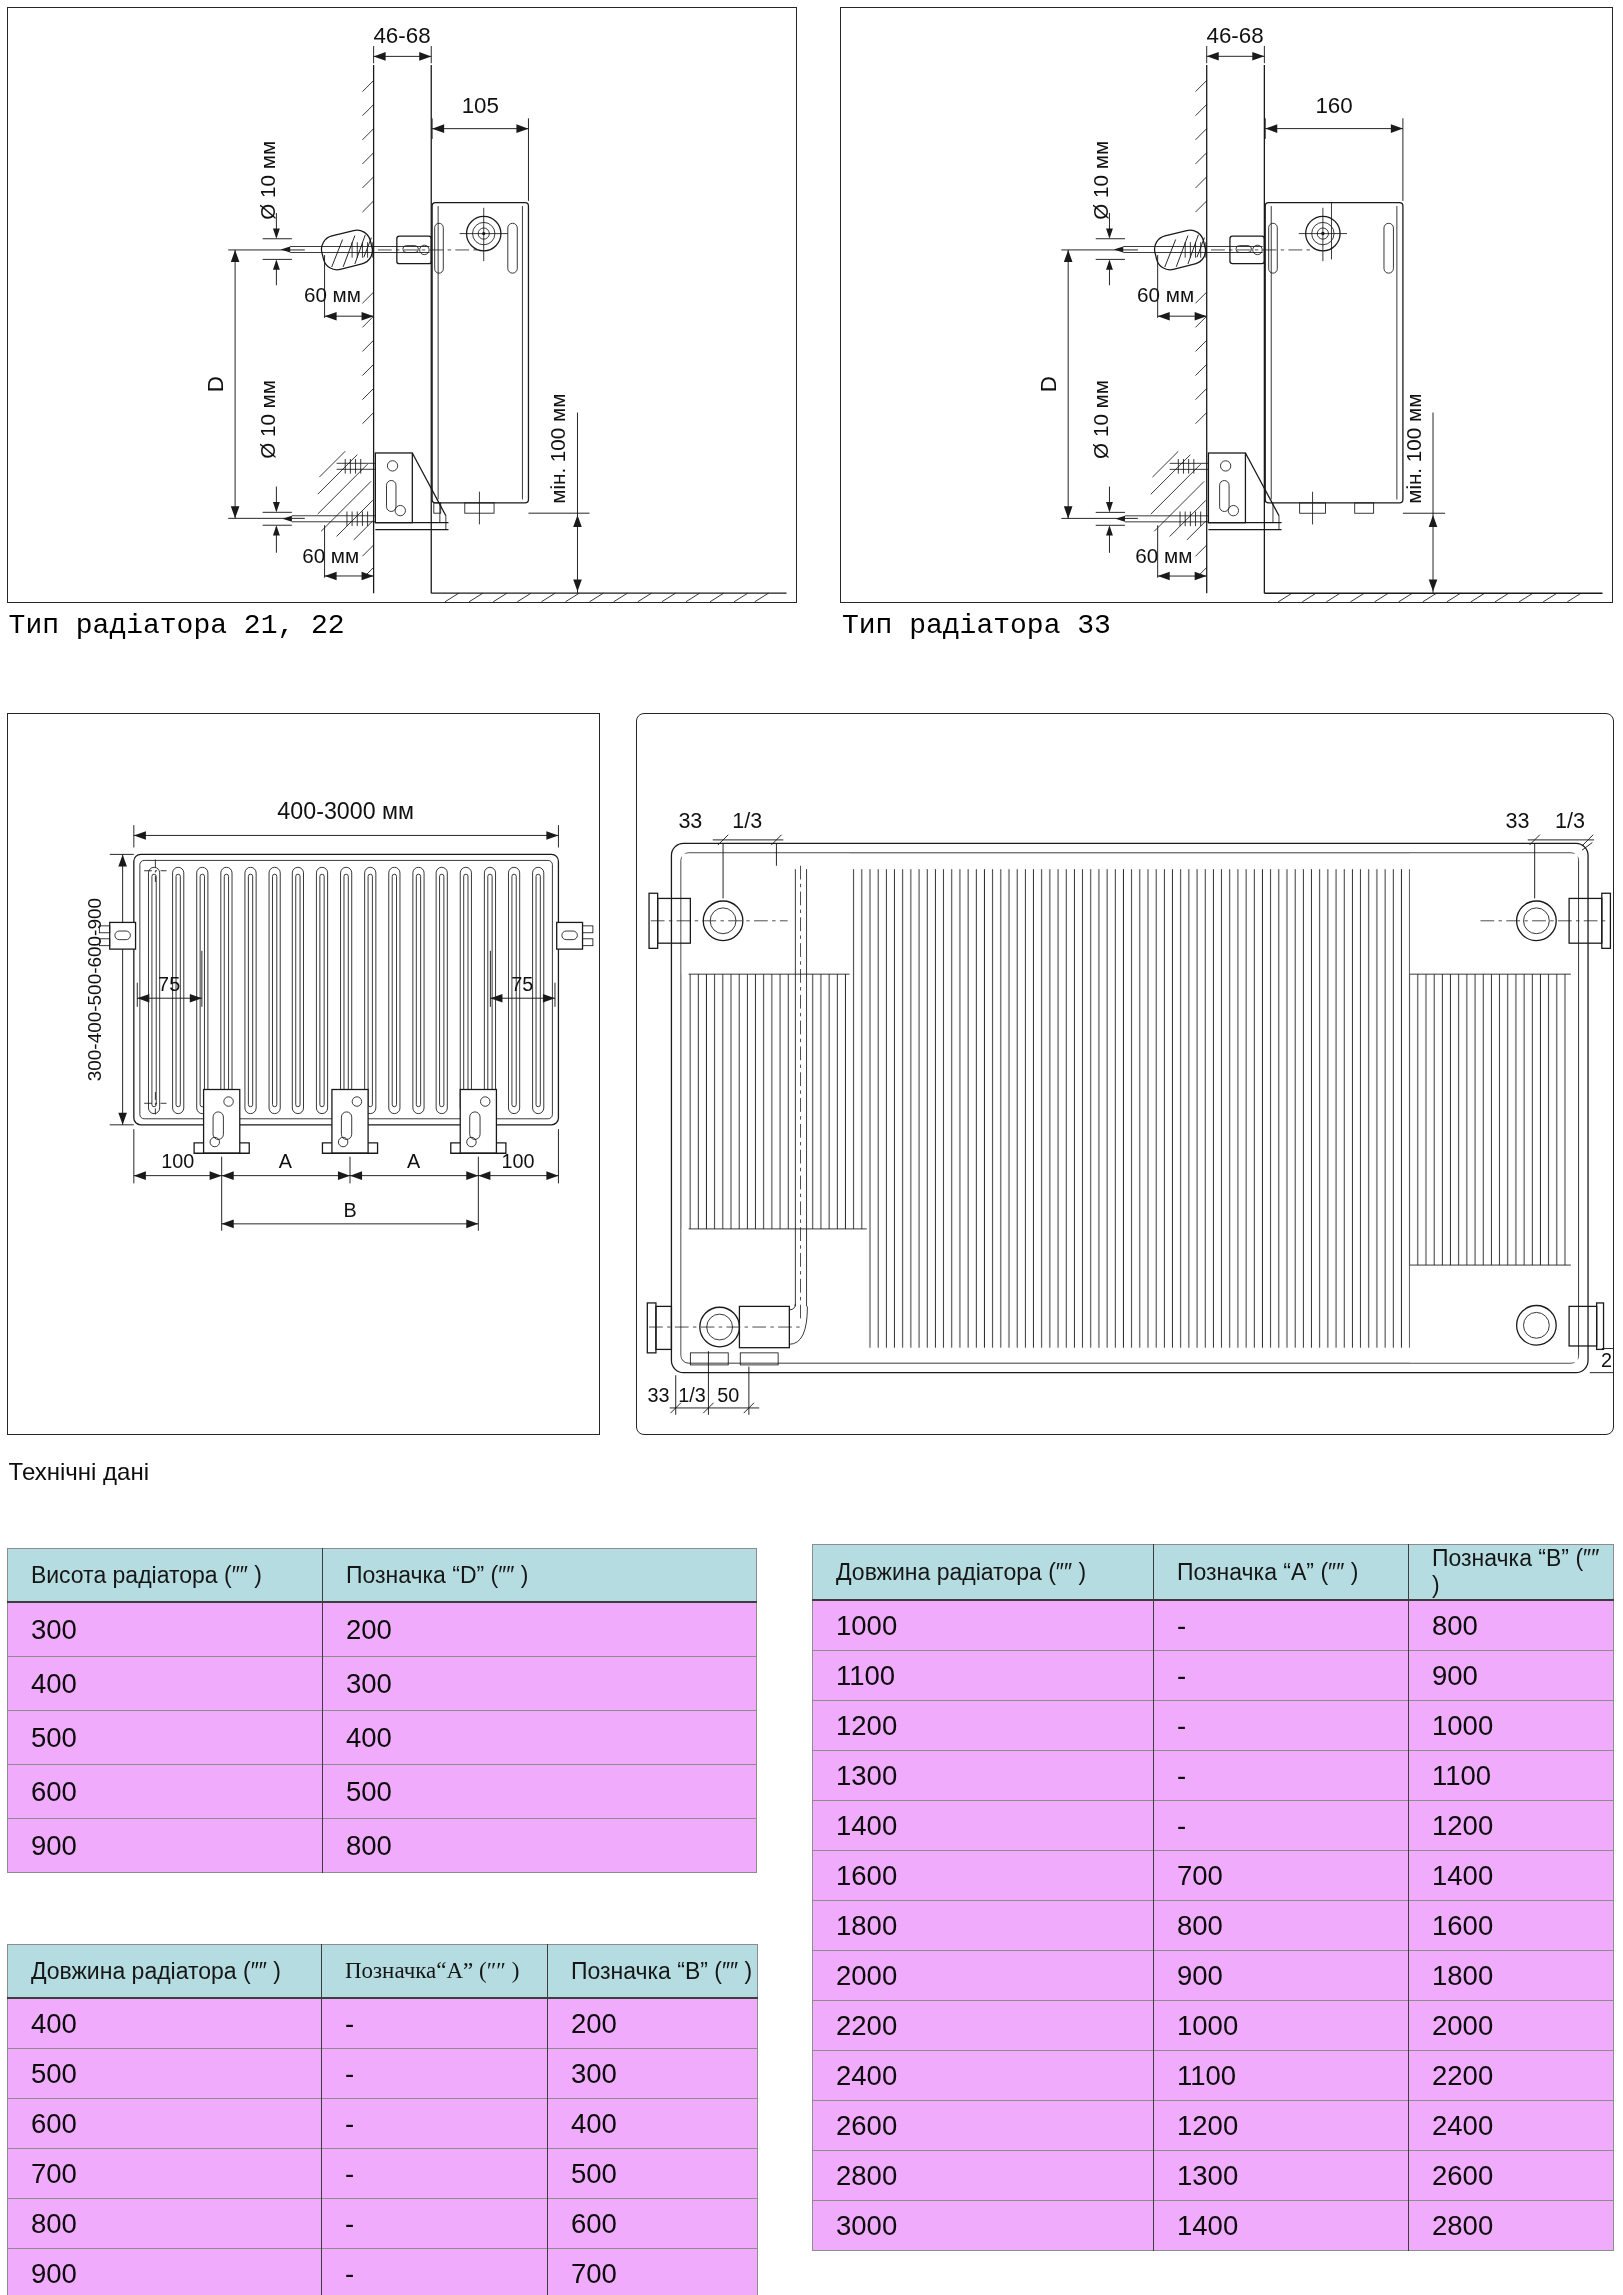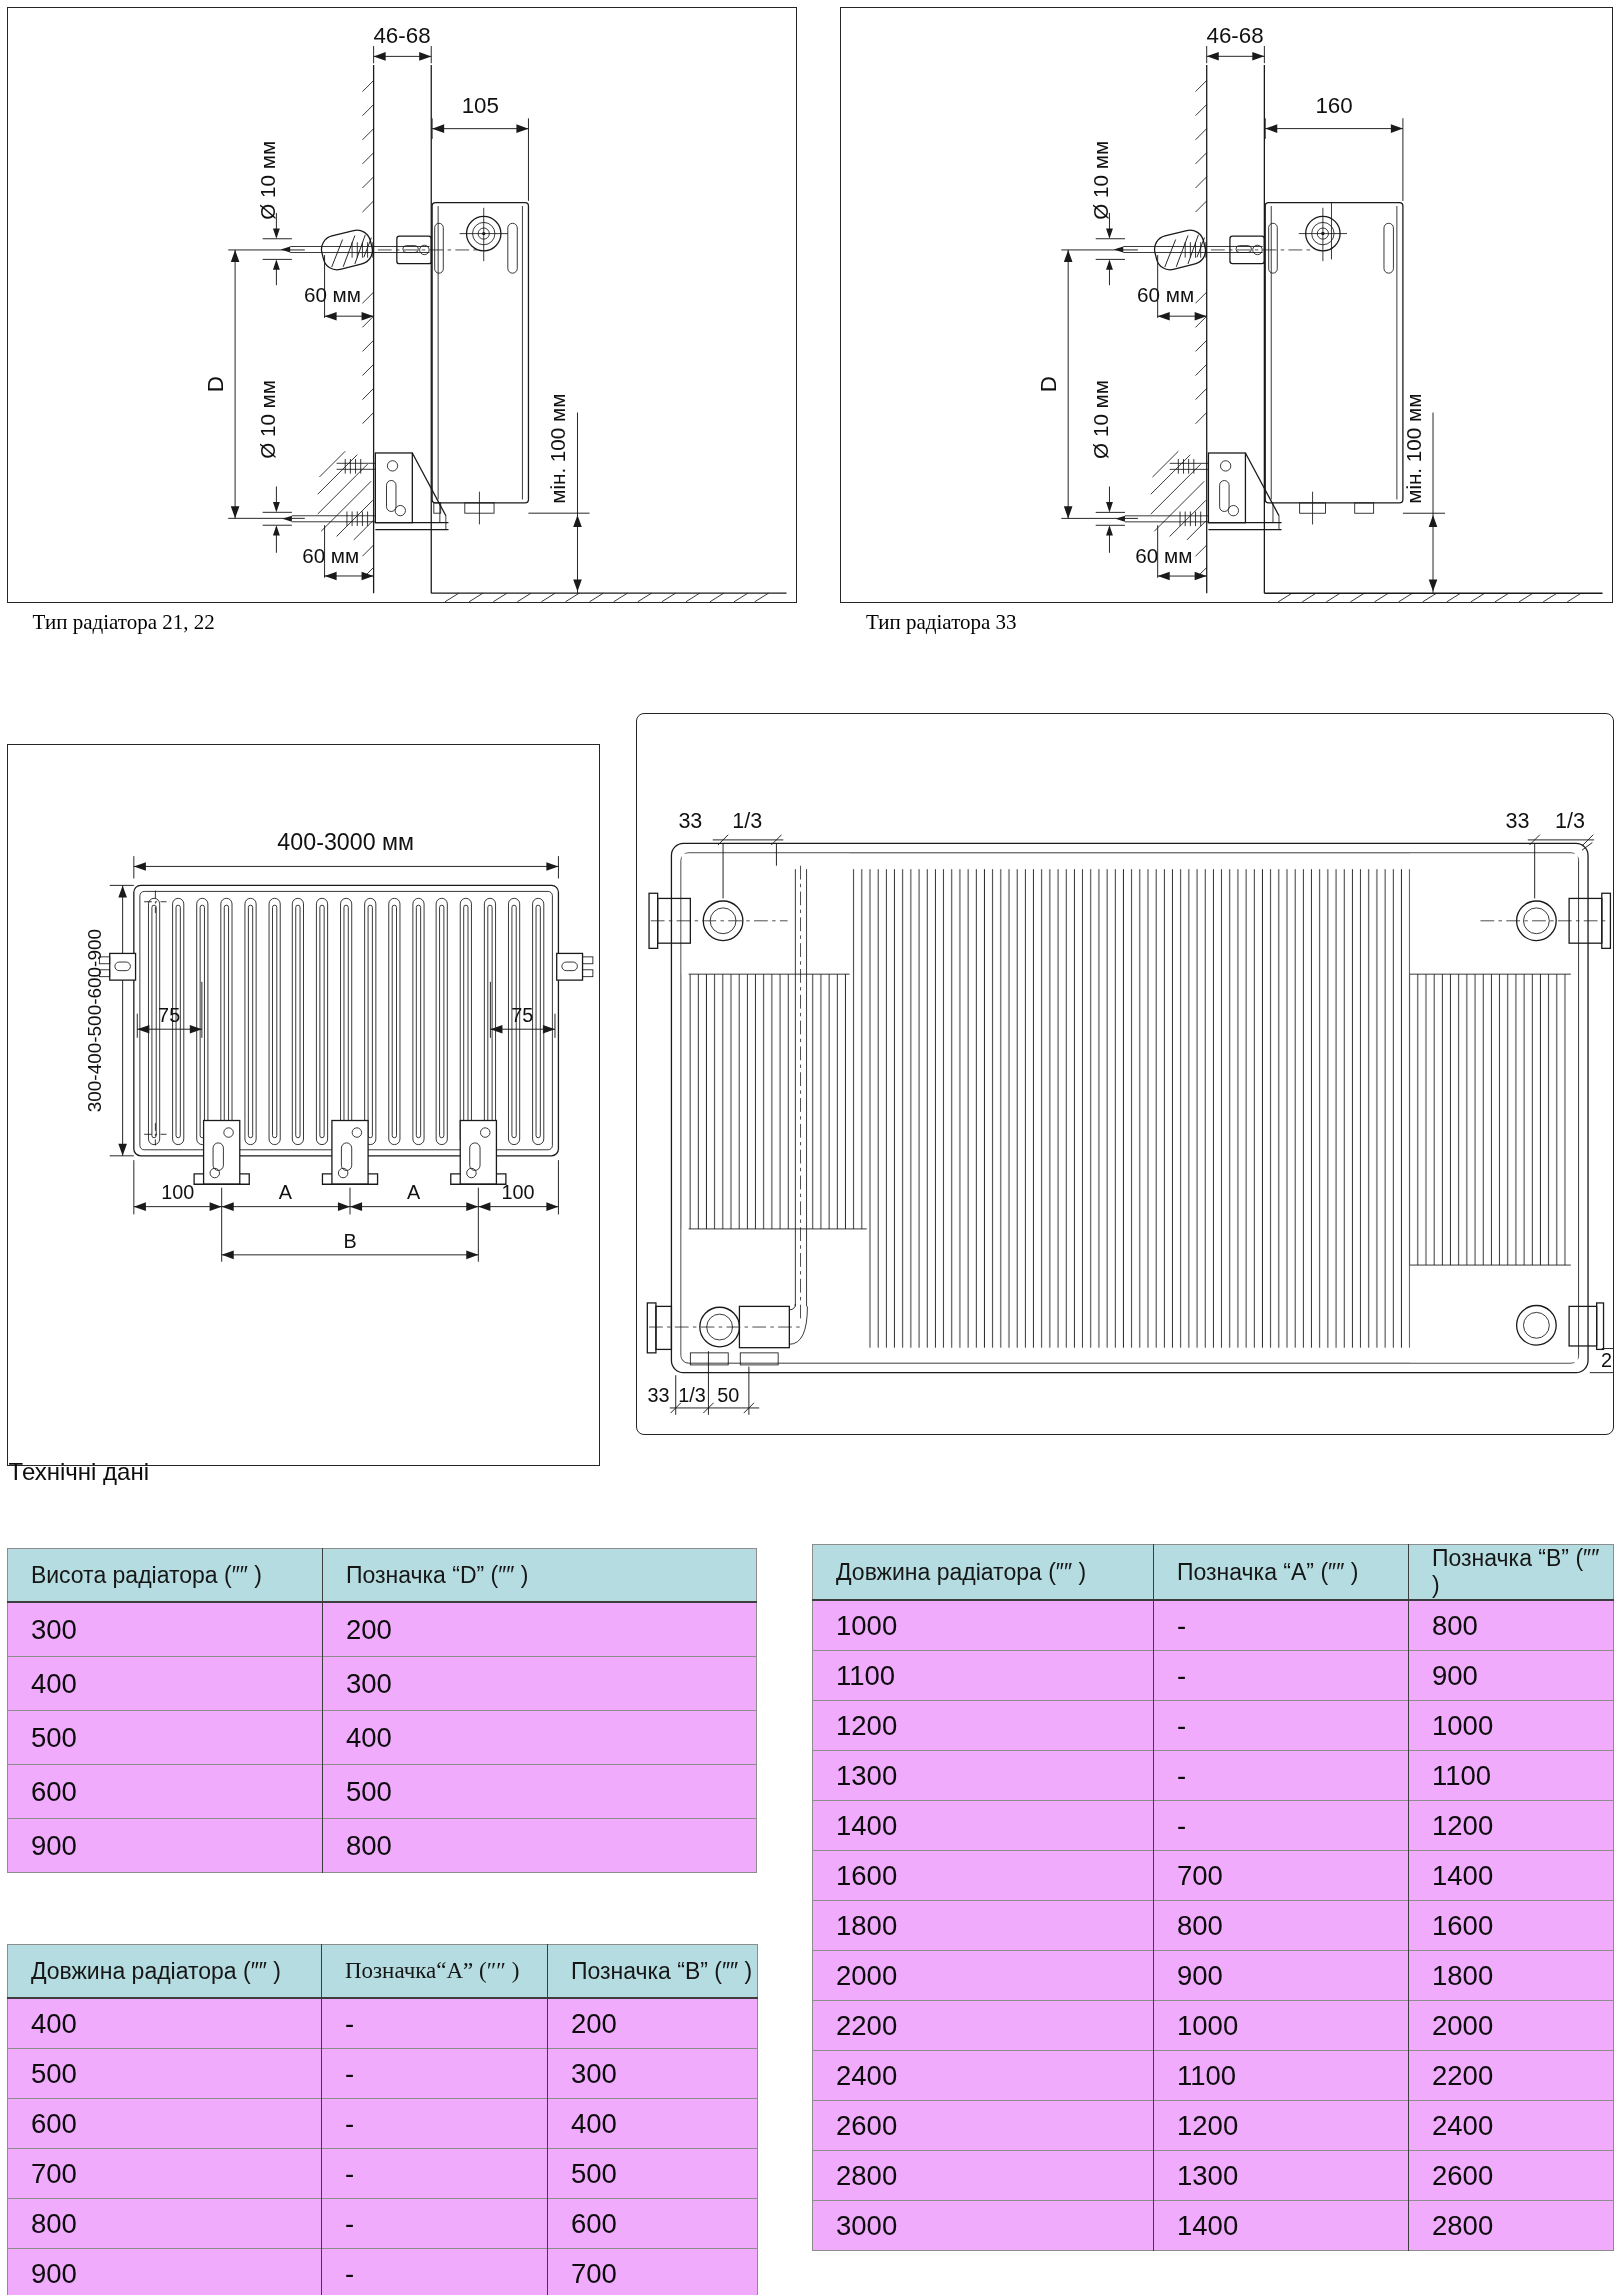--- a/index.html
+++ b/index.html
@@ -1,19 +1,19 @@
 <!DOCTYPE html>
 <html style="font-size:13.7px"><head>
 <meta charset="utf-8">
 <style>
   html,body{margin:0;padding:0;background:#fff;font-family:"Liberation Sans",sans-serif;}
   .page{position:relative;width:1624px;height:2295px;background:#fff;overflow:hidden;padding-left:20px;}
   .panel{position:absolute;border:1.7px solid #262626;background:#fff;box-sizing:border-box;}
   .panel svg{width:100%;height:100%;display:block;}
-  .caption{position:absolute;font-family:Liberation Serif, serif;font-size:21px;color:#000;white-space:nowrap;margin-left:24px;}
+  .caption{position:absolute;font-family:Liberation Mono, monospace;font-size:28px;color:#000;white-space:nowrap;}
   .section-title{position:absolute;font-size:24px;color:#0d0d0d;}
   svg text{font-family:"Liberation Sans",sans-serif;fill:#111;stroke:none;}
   svg .ln{stroke:#1a1a1a;fill:none;stroke-width:1.5;}
   svg .thin{stroke:#1a1a1a;fill:none;stroke-width:1;}
   svg .dim{stroke:#1a1a1a;fill:none;stroke-width:1.1;}
   svg .ar{fill:#1a1a1a;stroke:none;}
   svg .wht{fill:#fff;stroke:none;}
   svg .dash{stroke:#1a1a1a;fill:none;stroke-width:0.9;stroke-dasharray:16 5 4 5;}
   table{border-collapse:collapse;table-layout:fixed;position:absolute;background:#f0abfc;border:1.7px solid #8d8d8d;}
   th{background:#b5dce0;font-size:23px;font-weight:400;text-align:left;padding:0 3.4px 0 23px;border-bottom:2.6px solid #3d3d3d;height:52px;color:#161616;}
@@ -281,21 +281,21 @@
       <g>
         <line class="dim" x1="653" y1="587" x2="702" y2="587"></line>
         <line class="dim" x1="688" y1="470" x2="688" y2="680"></line>
         <path class="ar" d="M688,589 l-5,14 h10 z M688,678 l-5,-14 h10 z"></path>
         <text transform="rotate(-90 674 512)" x="674" y="512" font-size="24" text-anchor="middle">мін. 100 мм</text>
       </g>
     </svg>
   </div>
   <div class="caption" style="left:842px;top:610px;">Тип радіатора 33</div>
 
-  <div class="panel" style="left:6.9px;top:713px;width:593px;height:722px;margin-top:31px;">
+  <div class="panel" style="left:6.9px;top:713px;width:593px;height:722px;">
     <svg viewBox="0 0 686 836">
       <defs>
         <g id="rib3">
           <rect class="thin" width="13" height="286" rx="6.5"></rect>
           <rect class="thin" x="4" y="8" width="5" height="270" rx="2.5"></rect>
         </g>
         <g id="fbr3">
           <rect class="wht" x="-21" y="0" width="42" height="74"></rect>
           <rect class="ln" x="-21" y="0" width="42" height="74"></rect>
           <circle class="thin" cx="8" cy="14" r="5.5"></circle>

